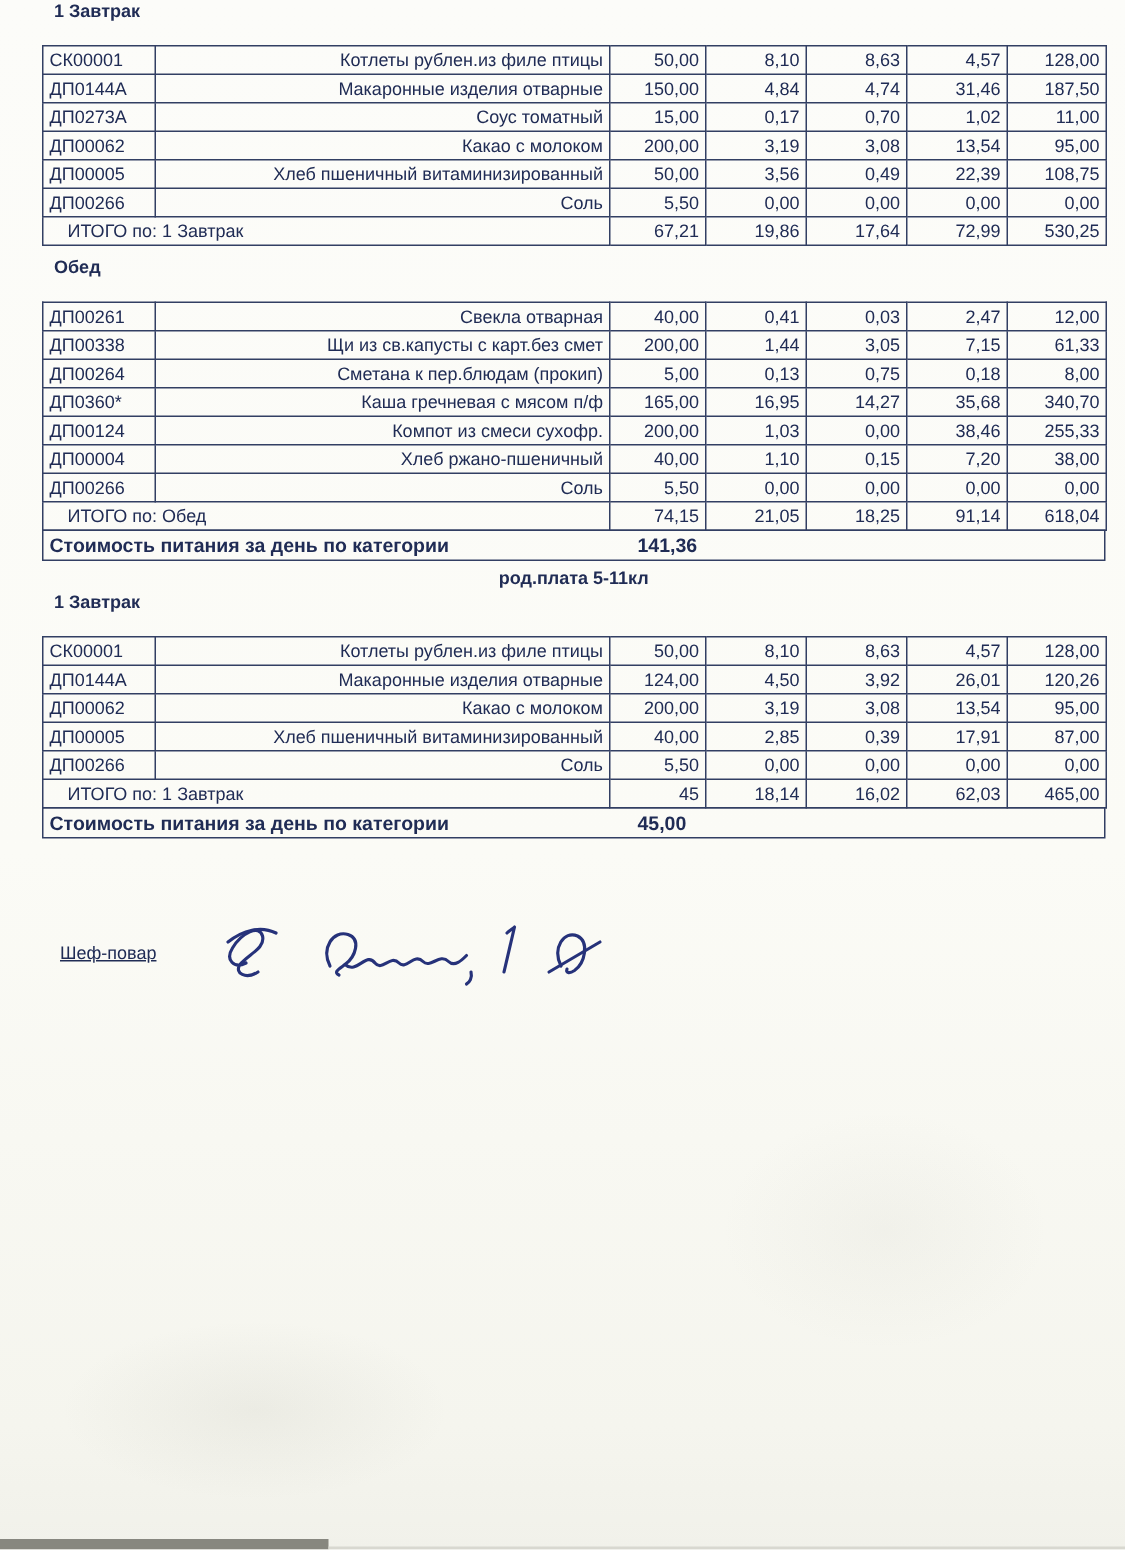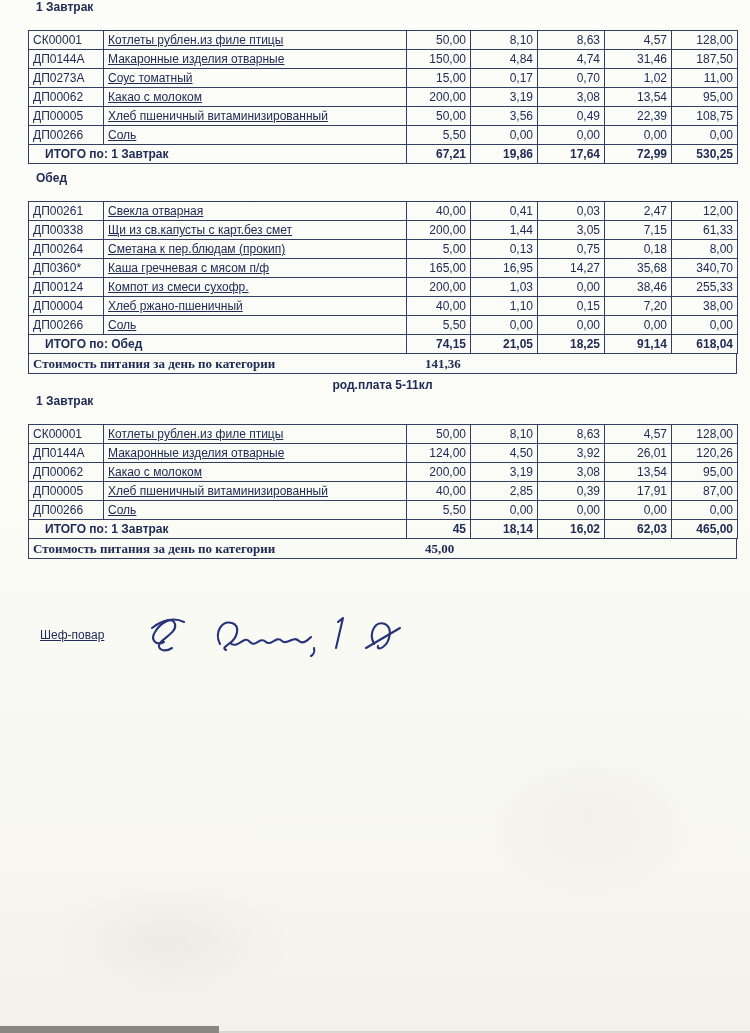--- a/index.html
+++ b/index.html
@@ -28,36 +28,35 @@
   table.menu-table td {
     border: 1px solid #323f63;
     font-size: 12px;
     line-height: 14px;
     height: 16px;
     padding: 1px 4px;
     overflow: hidden;
     white-space: nowrap;
   }
   td.c-code { text-align: left; }
-  td.c-name { text-align: left; text-decoration: underline; }
+  td.c-name { text-align: right; }
   td.c-num  { text-align: right; }
-  tr.total-row td { font-weight: bold; padding-left: 16px; }
+  tr.total-row td { font-weight: normal; padding-left: 16px; }
 
   .cost-row {
     width: 699px;
     border: 1px solid #323f63;
     margin-top: -1px;
     height: 19px;
     display: flex;
     align-items: center;
     font-size: 13px;
     font-weight: bold;
     padding-left: 4px;
     padding-right: 4px;
-    font-family: Liberation Serif, serif;
   }
   .cost-label { flex: 0 0 392px; }
   .cost-value { flex: 1; }
 
   .center-heading {
     width: 709px;
     text-align: center;
     font-size: 12px;
     font-weight: bold;
     margin-top: 5px;

